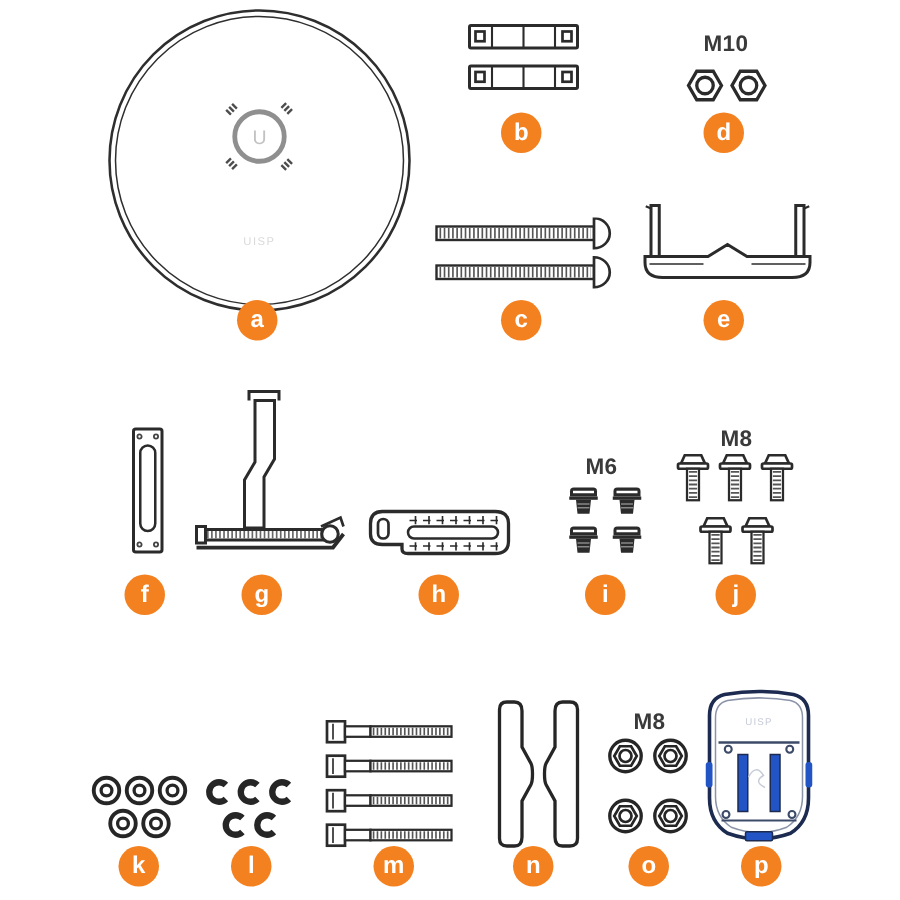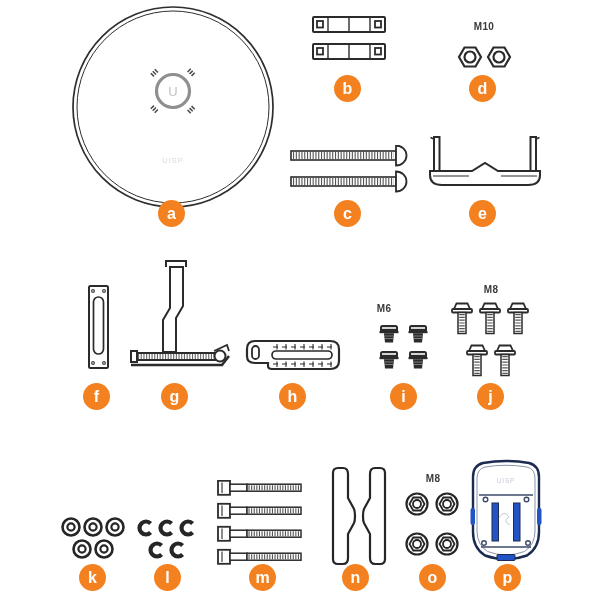--- a/index.html
+++ b/index.html
@@ -5,21 +5,21 @@
   html,body{margin:0;padding:0;background:#fff;}
   .canvas{position:relative;width:600px;height:600px;background:#fff;
           font-family:"Liberation Sans",sans-serif;overflow:hidden;}
   .part{position:absolute;}
   svg{display:block;}
   svg text{font-family:"Liberation Sans",sans-serif;}
   .badge{position:absolute;width:27px;height:27px;border-radius:50%;
          background:var(--accent,#F48120);color:#fff;display:flex;
          align-items:center;justify-content:center;font-size:16px;
          font-weight:700;line-height:1;}
-  .size-note{position:absolute;text-align:center;font-size:10px;
+  .size-note{position:absolute;text-align:center;font-size:15px;
              font-weight:600;color:#3a3a3a;letter-spacing:.3px;}
 </style>
 </head>
 <body>
 
 <div class="canvas">
 
   <div class="part" style="left:66px;top:0;">
     <svg width="214" height="214" viewBox="0 0 214 214">
       <circle cx="107" cy="107" r="100" fill="#fff" stroke="#2e2e2e" stroke-width="1.7"></circle>
@@ -133,21 +133,21 @@
       <line x1="35" y1="25.5" x2="35" y2="31" stroke="#2b2b2b" stroke-width="1.1"></line>
       <line x1="44" y1="25.5" x2="44" y2="31" stroke="#2b2b2b" stroke-width="1.1"></line>
       <line x1="53" y1="25.5" x2="53" y2="31" stroke="#2b2b2b" stroke-width="1.1"></line>
       <line x1="62" y1="25.5" x2="62" y2="31" stroke="#2b2b2b" stroke-width="1.1"></line>
       <line x1="71" y1="25.5" x2="71" y2="31" stroke="#2b2b2b" stroke-width="1.1"></line>
       <line x1="80" y1="25.5" x2="80" y2="31" stroke="#2b2b2b" stroke-width="1.1"></line>
       <line x1="89" y1="25.5" x2="89" y2="31" stroke="#2b2b2b" stroke-width="1.1"></line>
     </svg>
   </div>
 
-  <div class="size-note" style="left:360px;top:303px;width:48px;">M6</div>
+  <div class="size-note" style="left:377px;top:303px;width:48px;">M6</div>
   <div class="part" style="left:375px;top:322px;">
     <svg width="58" height="50" viewBox="0 0 58 50">
       <g transform="translate(4,2)">
         <path d="M1,7 L1,3.5 Q1,1 3.5,1 L16.5,1 Q19,1 19,3.5 L19,7 Z" fill="#2b2b2b"></path>
         <line x1="3" y1="4" x2="17" y2="4" stroke="#fff" stroke-width="1.6"></line>
         <rect x="0.5" y="7" width="19" height="2.2" fill="#2b2b2b"></rect>
         <polygon points="5,9.2 15,9.2 14,18.5 6,18.5" fill="#2b2b2b"></polygon>
         <line x1="6" y1="12" x2="14" y2="12" stroke="#888" stroke-width="0.9"></line>
         <line x1="6" y1="14.5" x2="14" y2="14.5" stroke="#888" stroke-width="0.9"></line>
       </g>

